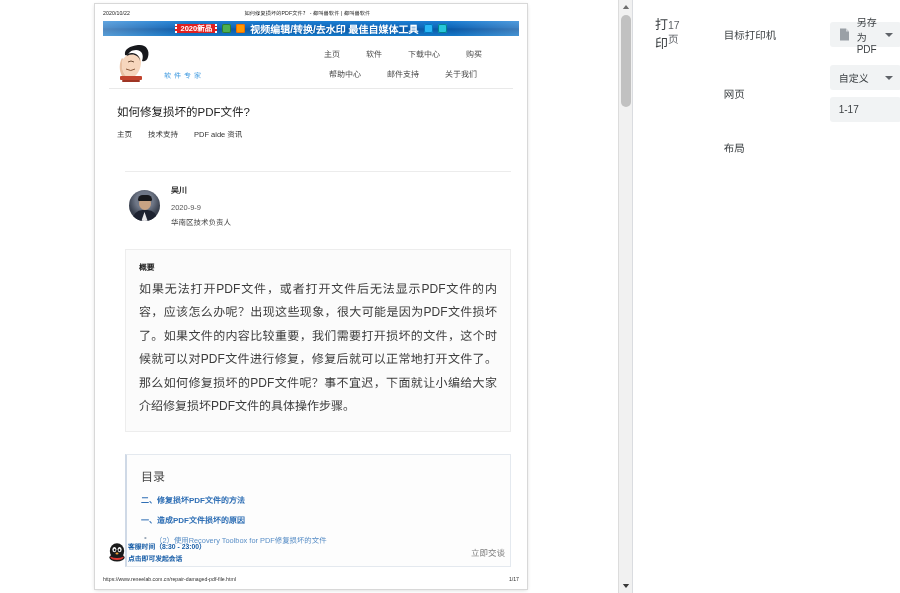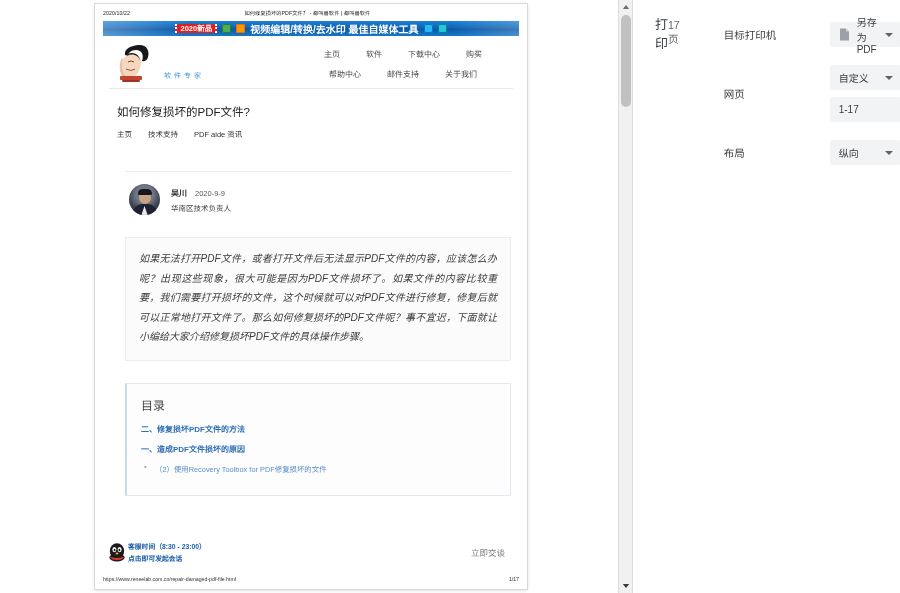--- a/index.html
+++ b/index.html
@@ -112,34 +112,34 @@
   }
   .avatar .body {
     position:absolute; left:50%; bottom: -2px; transform: translateX(-50%);
     width: 25px; height: 13px; border-radius: 10px 10px 0 0; background: #1d2230;
   }
   .avatar .shirt {
     position:absolute; left:50%; bottom: -1px; transform: translateX(-50%);
     width: 7px; height: 10px; background: #e8e8ea; clip-path: polygon(50% 0, 100% 100%, 0 100%);
   }
   .author-meta { display: flex; flex-direction: column; gap: 4px; }
-  .author-line1 { display: flex; align-items: baseline; gap: 8px; }
+  .author-line1 { display: flex; align-items: baseline; gap: 8px; flex-direction: column; }
   .author-name { font-size: 8px; font-weight: bold; color: #222; }
   .author-date { font-size: 7.5px; color: #555; }
   .author-role { font-size: 7.5px; color: #444; }
 
   
   .summary-box {
     margin: 12px 16px 0 30px;
     background: #fbfbfb;
     border: 1px solid #ededed;
     padding: 11px 13px 13px 13px;
   }
   .summary-title { font-size: 7.8px; font-weight: bold; color: #222; margin-bottom: 6px; }
-  .summary-text { font-size: 10px; color: #3c3c3c; line-height: 1.95; text-align: justify; font-style: italic; }
+  .summary-text { font-size: 12px; color: #3c3c3c; line-height: 1.95; text-align: justify; }
 
   
   .toc-box {
     margin: 22px 16px 0 30px;
     background: #fdfdfd;
     border: 1px solid #e4e9ef;
     border-left: 2px solid #cfd9e6;
     padding: 12px 14px 14px 14px;
   }
   .toc-title { font-size: 12px; color: #444; margin-bottom: 10px; }
@@ -326,20 +326,21 @@
           <div class="author-meta">
             <div class="author-line1">
               <span class="author-name">吴川</span>
               <span class="author-date">2020-9-9</span>
             </div>
             <span class="author-role">华南区技术负责人</span>
           </div>
         </div>
 
         <div class="summary-box">
+          <div class="summary-title">概要</div>
           <div class="summary-text">如果无法打开PDF文件，或者打开文件后无法显示PDF文件的内容，应该怎么办呢？出现这些现象，很大可能是因为PDF文件损坏了。如果文件的内容比较重要，我们需要打开损坏的文件，这个时候就可以对PDF文件进行修复，修复后就可以正常地打开文件了。那么如何修复损坏的PDF文件呢？事不宜迟，下面就让小编给大家介绍修复损坏PDF文件的具体操作步骤。</div>
         </div>
 
         <div class="toc-box">
           <div class="toc-title">目录</div>
           <div class="toc-h">二、修复损坏PDF文件的方法</div>
           <div class="toc-h">一、造成PDF文件损坏的原因</div>
           <ul class="toc-list">
             <li>（2）使用Recovery Toolbox for PDF修复损坏的文件</li>
           </ul>
@@ -416,26 +417,20 @@
           <div class="pp-select">
             <span>自定义</span>
             <span class="caret"></span>
           </div>
           <input class="pp-input" type="text" value="1-17" style="">
         </div>
       </div>
 
       <div class="pp-row">
         <span class="pp-label">布局</span>
-        <div class="pp-control">
-          <div class="pp-select">
-            <span>纵向</span>
-            <span class="caret"></span>
-          </div>
-        </div>
       </div>
 
     </div>
 
     <div class="pp-divider"></div>
 
     <div class="pp-more">
       <span class="pp-more-label">更多设置</span>
       <span class="pp-more-btn">
         <svg width="11" height="7" viewBox="0 0 11 7">

